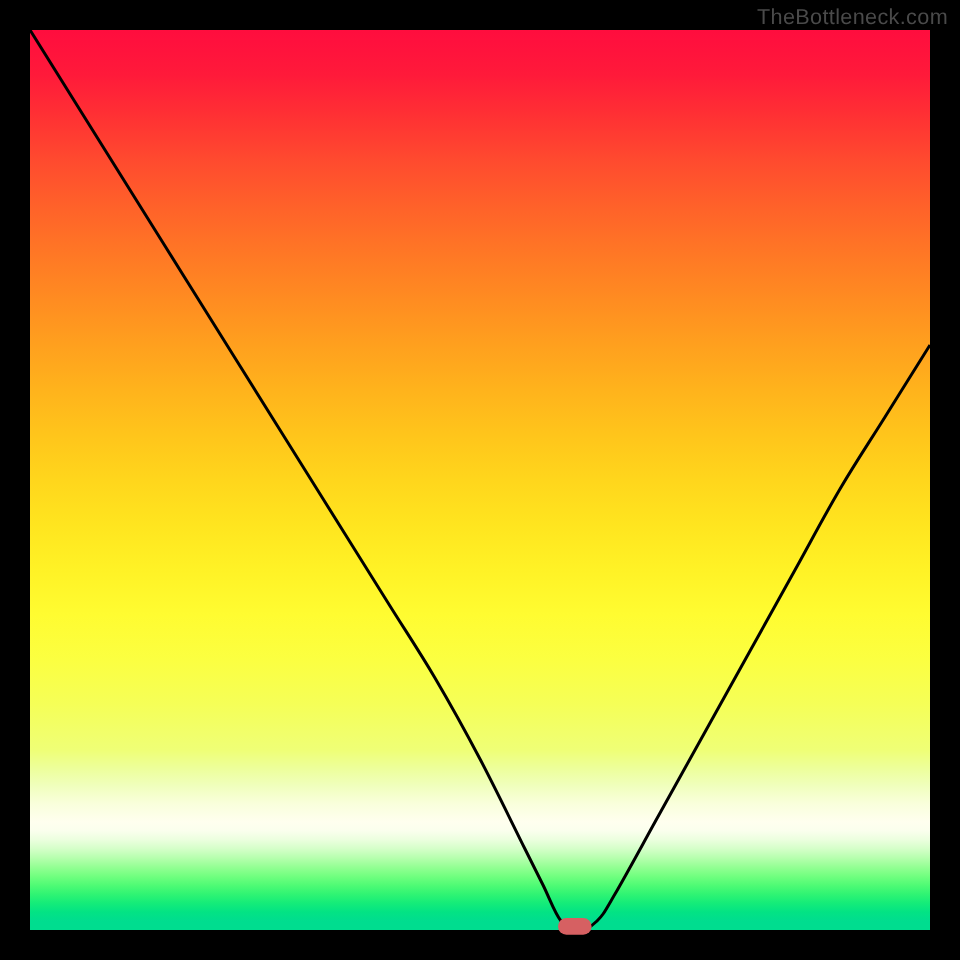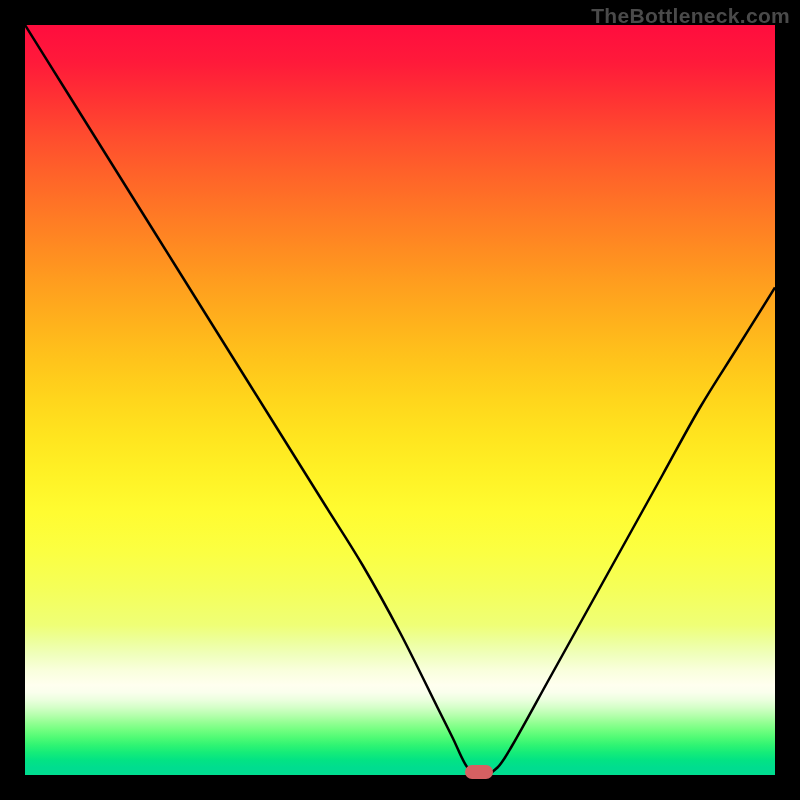--- a/index.html
+++ b/index.html
@@ -79,22 +79,22 @@
     height: 14px;
     background: #d66062;
     border-radius: 7px;
     transform: translate(-50%, -50%);
   }
   .watermark {
     position: absolute;
     top: 4px;
     right: 10px;
     color: #4a4a4a;
-    font-size: 21px;
-    font-weight: bold;
+    font-size: 18px;
+    font-weight: normal;
     letter-spacing: 0.3px;
   }
 </style>
 </head>
 <body>
 
 <div class="chart-container">
   <div class="plot-area">
     <div class="gradient-bg"></div>
     <svg class="curve-svg" viewBox="0 0 750 750" preserveAspectRatio="none">

